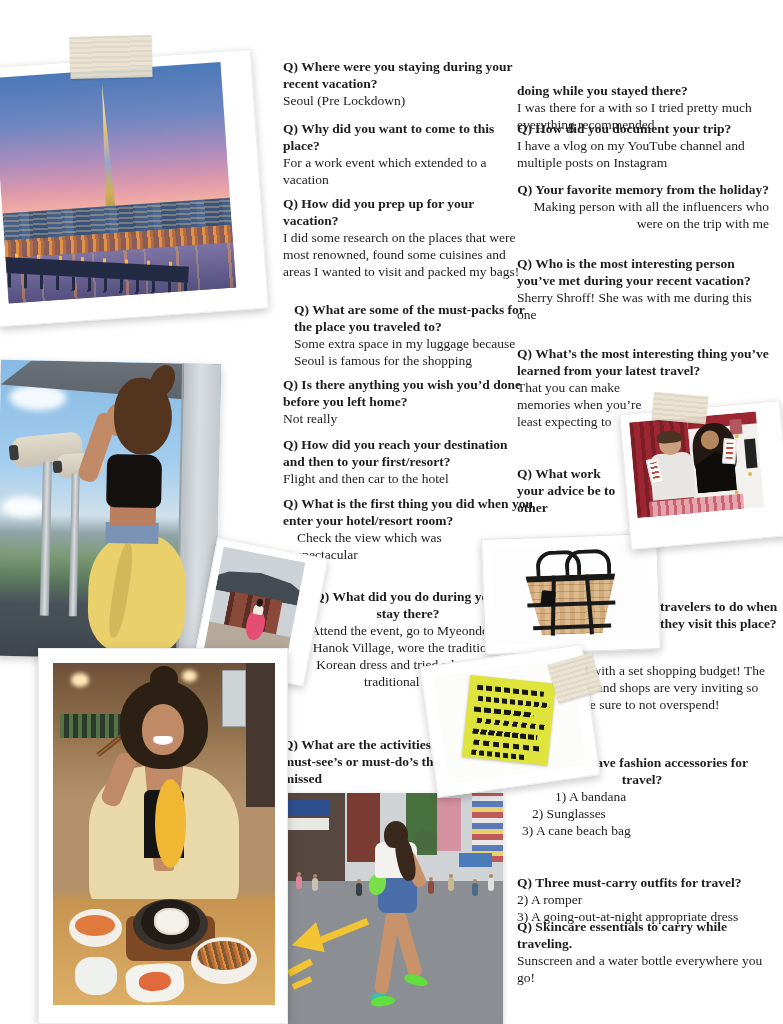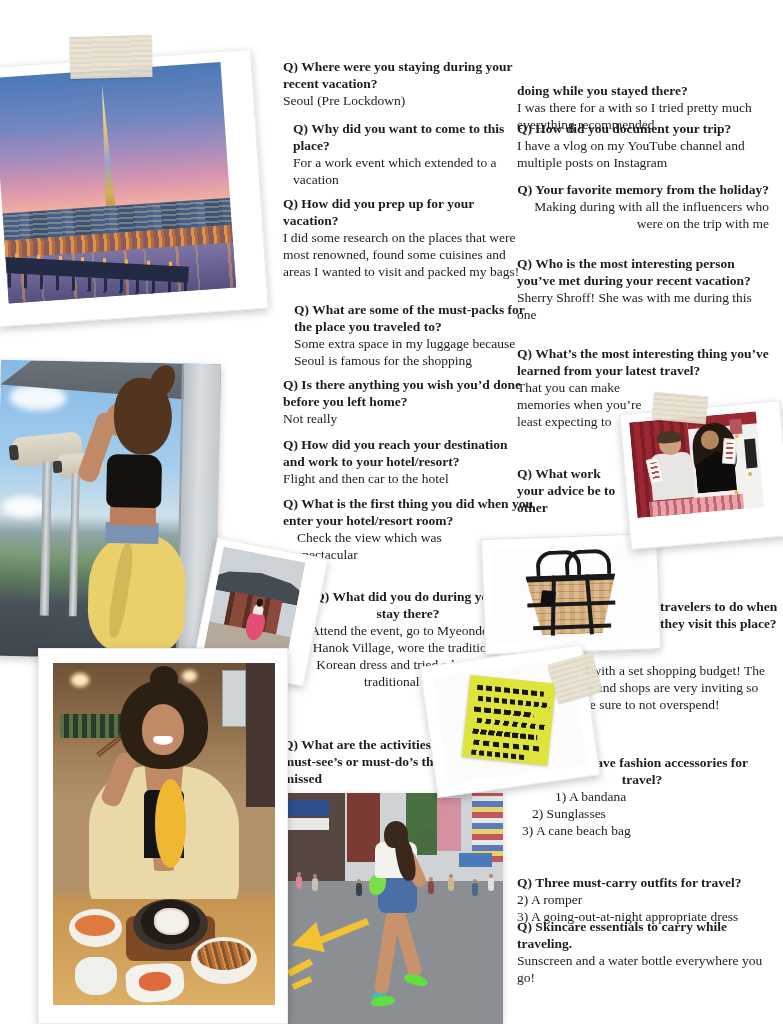--- a/index.html
+++ b/index.html
@@ -5,21 +5,21 @@
   html,body{margin:0;padding:0;background:#ffffff;}
   .page{position:relative;width:783px;height:1024px;overflow:hidden;background:var(--page_bg,#fff);
         font-family:"Liberation Serif","DejaVu Serif",serif;color:var(--text,#1d1d1f);}
 
   
   .qa{position:absolute;font-size:13.5px;line-height:17px;}
   .qa .q{font-weight:bold;}
   .qa .a{font-weight:normal;}
 
   #b1{left:283px;top:58px;width:230px;}
-  #b2{left:283px;top:120px;width:240px;margin-left:10px;}
+  #b2{left:283px;top:120px;width:240px;}
   #b3{left:283px;top:195px;width:242px;}
   #b4{left:294px;top:301px;width:242px;}
   #b5{left:283px;top:376px;width:242px;}
   #b6{left:283px;top:436px;width:246px;}
   #b7{left:283px;top:495px;width:252px;}
   #b7 .a{padding-left:14px;width:200px;}
   #b8{left:310px;top:588px;width:196px;text-align:center;}
   #b9{left:283px;top:736px;width:188px;}
 
   #c0{left:517px;top:58px;width:252px;margin-top:24px;}
@@ -399,21 +399,21 @@
   </div>
   <div class="qa" id="b4">
     <div class="q">Q) What are some of the must-packs for the place you traveled to?</div>
     <div class="a">Some extra space in my luggage because Seoul is famous for the shopping</div>
   </div>
   <div class="qa" id="b5">
     <div class="q">Q) Is there anything you wish you’d done before you left home?</div>
     <div class="a">Not really</div>
   </div>
   <div class="qa" id="b6">
-    <div class="q">Q) How did you reach your destination and work to your hotel/resort?</div>
+    <div class="q">Q) How did you reach your destination and then to your first/resort?</div>
     <div class="a">Flight and then car to the hotel</div>
   </div>
   <div class="qa" id="b7">
     <div class="q">Q) What is the first thing you did when you enter your hotel/resort room?</div>
     <div class="a">Check the view which was spectacular</div>
   </div>
   <div class="qa" id="b8">
     <div class="q">Q) What did you do during your stay there?</div>
     <div class="a">Attend the event, go to Myeondong, Hanok Village, wore the traditional Korean dress and tried a lot of the traditional food!</div>
   </div>
@@ -424,21 +424,21 @@
   <div class="qa" id="c0">
     <div class="q">doing while you stayed there?</div>
     <div class="a">I was there for a with so I tried pretty much everything recommended</div>
   </div>
   <div class="qa" id="c1">
     <div class="q">Q) How did you document your trip?</div>
     <div class="a">I have a vlog on my YouTube channel and multiple posts on Instagram</div>
   </div>
   <div class="qa" id="c2">
     <div class="q">Q) Your favorite memory from the holiday?</div>
-    <div class="a">Making during with all the influencers who were on the trip with me</div>
+    <div class="a">Making person with all the influencers who were on the trip with me</div>
   </div>
   <div class="qa" id="c4">
     <div class="q">Q) What’s the most interesting thing you’ve learned from your latest travel?</div>
     <div class="a">That you can make memories when you’re least expecting to</div>
   </div>
   <div class="qa" id="c3">
     <div class="q">Q) Who is the most interesting person you’ve met during your recent vacation?</div>
     <div class="a">Sherry Shroff! She was with me during this one</div>
   </div>
   <div class="qa" id="c5">

